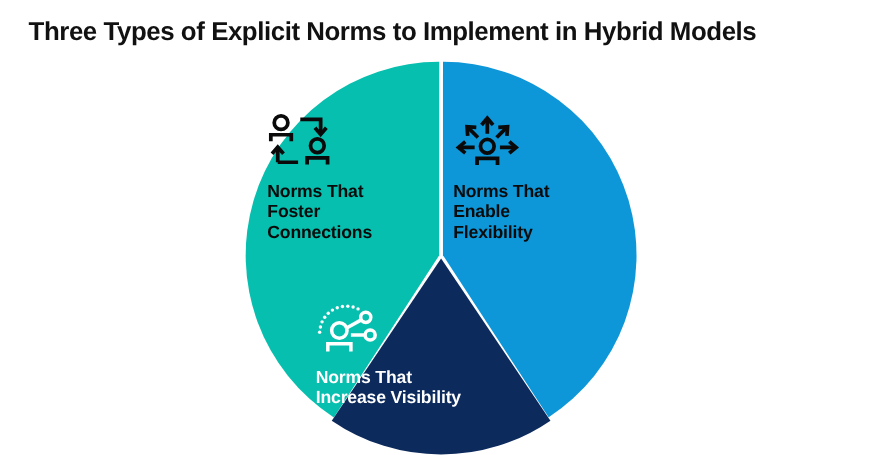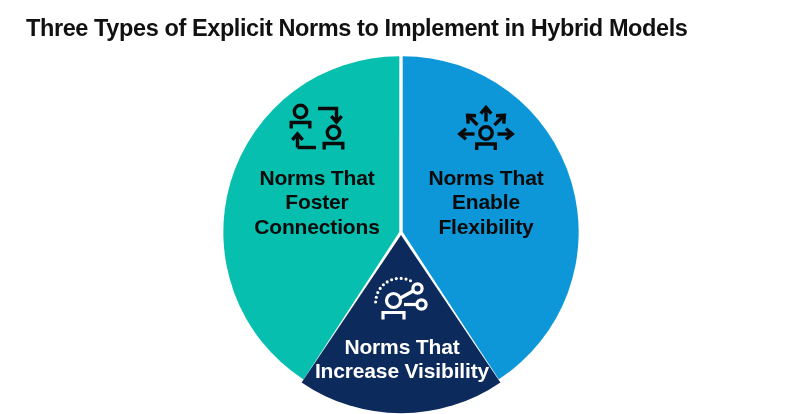--- a/index.html
+++ b/index.html
@@ -44,24 +44,23 @@
   #pie-chart svg {
     display: block;
     width: 354px;
     height: 354px;
     overflow: visible;
   }
 
   
   .segment-content {
     position: absolute;
-    text-align: center;
     line-height: 1.17;
     font-weight: 700;
-    font-size: 21px;
+    font-size: 16px;
     letter-spacing: -0.15px;
     pointer-events: none;
   }
   .segment-content .seg-icon {
     display: block;
     margin: 0 auto 7px auto;
   }
   .segment-label {
     display: block;
     white-space: pre-line;

